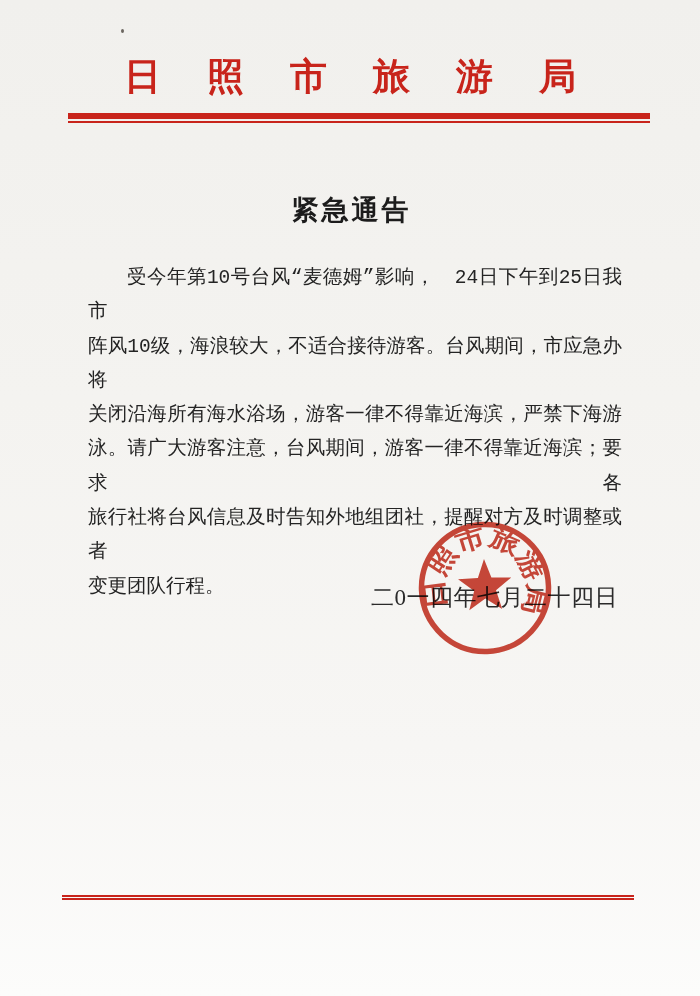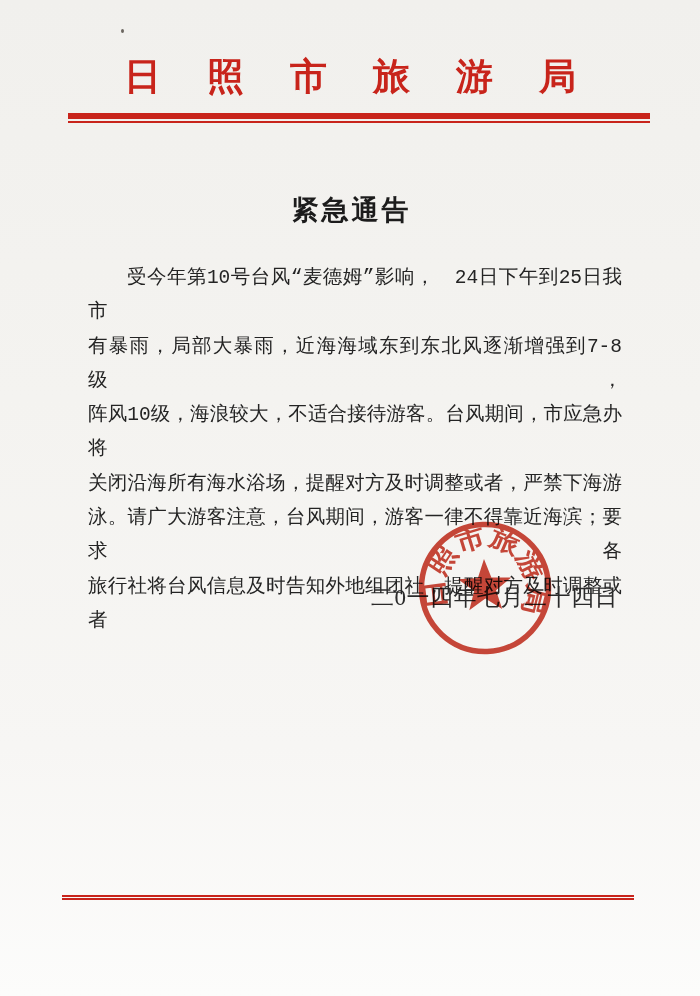--- a/index.html
+++ b/index.html
@@ -91,25 +91,25 @@
   <span class="speck"></span>
 
   <div class="org-name">日照市旅游局</div>
 
   <div class="header-rule"></div>
 
   <div class="notice-title">紧急通告</div>
 
   <div class="body-text">
     <div class="body-line indent">受今年第10号台风“麦德姆”影响，　24日下午到25日我市</div>
-    <div class="body-line">有暴雨，局部大暴雨，近海海域东到东北风逐渐增强到7-8级，</div>
     <div class="body-line">阵风10级，海浪较大，不适合接待游客。台风期间，市应急办将</div>
-    <div class="body-line">关闭沿海所有海水浴场，提醒对方及时调整或者，严禁下海游</div>
+    <div class="body-line">关闭沿海所有海水浴场，游客一律不得靠近海滨，严禁下海游</div>
     <div class="body-line">泳。请广大游客注意，台风期间，游客一律不得靠近海滨；要求各</div>
     <div class="body-line">旅行社将台风信息及时告知外地组团社，提醒对方及时调整或者</div>
+    <div class="body-line last">变更团队行程。</div>
   </div>
 
   <div class="date-text">二0一四年七月二十四日</div>
 
   <div class="seal">
     <svg viewBox="0 0 170 170" xmlns="http://www.w3.org/2000/svg">
       <circle cx="85" cy="85" r="63.5" fill="none" stroke="currentColor" stroke-width="5.5"></circle>
       <polygon fill="currentColor" points="85,56 91.76,74.70 111.63,75.35 95.94,87.55 101.46,106.65 85,95.5 68.54,106.65 74.06,87.55 58.37,75.35 78.24,74.70"></polygon>
       <path id="seal-arc" d="M46.94,102.75 A42,42 0 1 1 119.40,109.09" fill="none"></path>
       <text font-size="25">

